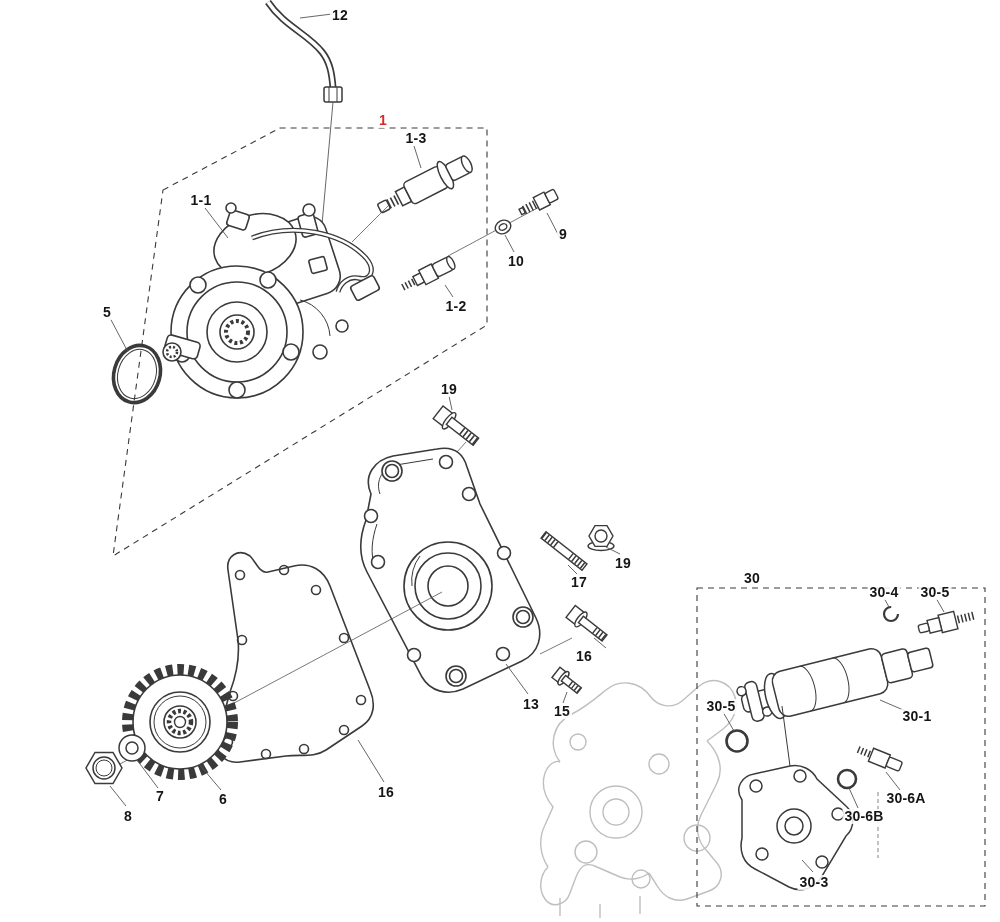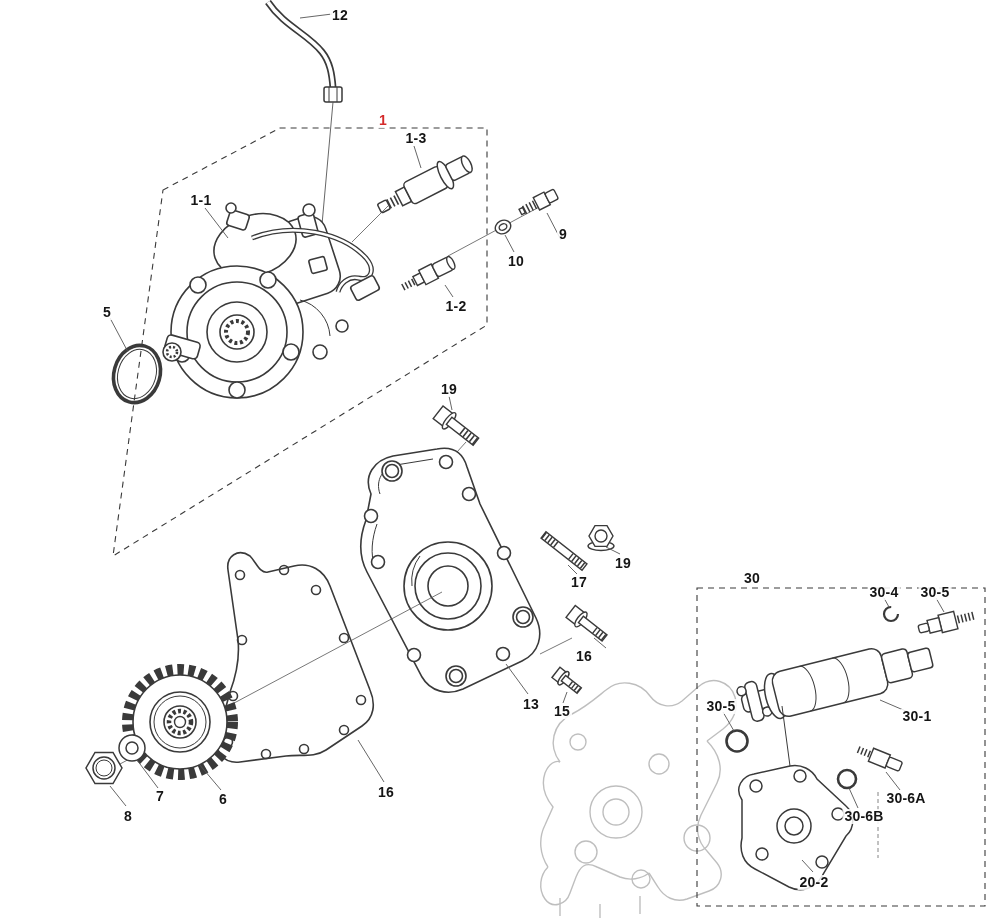--- a/index.html
+++ b/index.html
@@ -293,15 +293,15 @@
   <div class="lbl" style="left:223px;top:792px">6</div>
   <div class="lbl" style="left:160px;top:789px">7</div>
   <div class="lbl" style="left:128px;top:809px">8</div>
   <div class="lbl" style="left:752px;top:571px">30</div>
   <div class="lbl" style="left:884px;top:585px">30-4</div>
   <div class="lbl" style="left:935px;top:585px">30-5</div>
   <div class="lbl" style="left:721px;top:699px">30-5</div>
   <div class="lbl" style="left:917px;top:709px">30-1</div>
   <div class="lbl" style="left:906px;top:791px">30-6A</div>
   <div class="lbl" style="left:864px;top:809px">30-6B</div>
-  <div class="lbl" style="left:814px;top:875px">20-2</div>
+  <div class="lbl" style="left:814px;top:875px">30-3</div>
 
 </div>
 
 </body></html>

